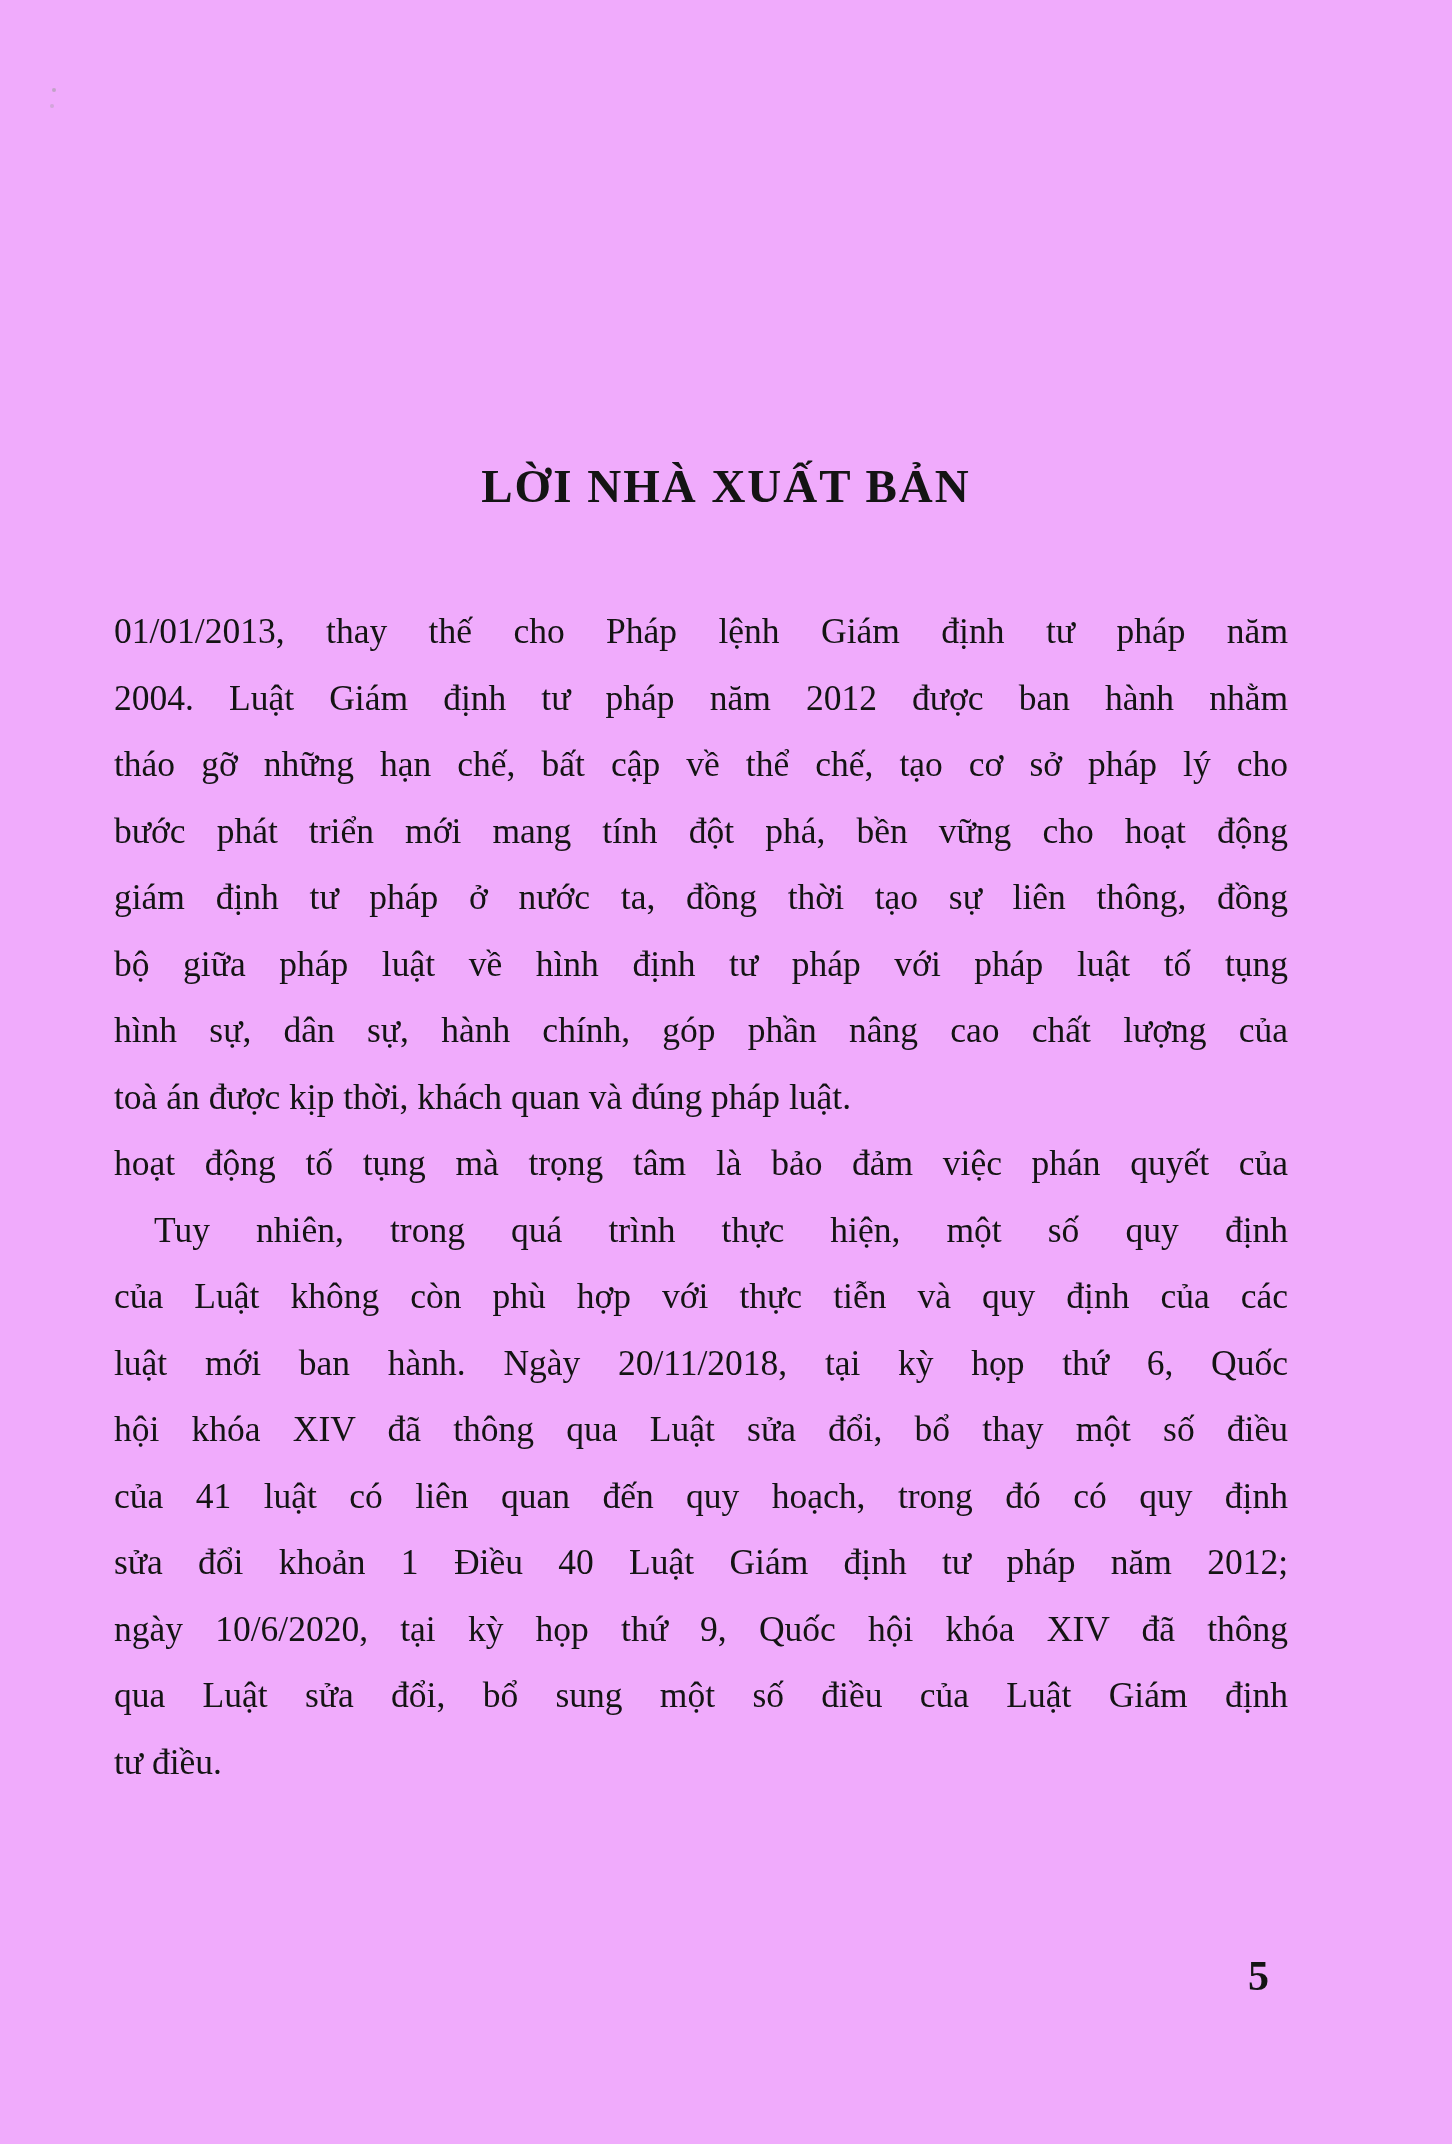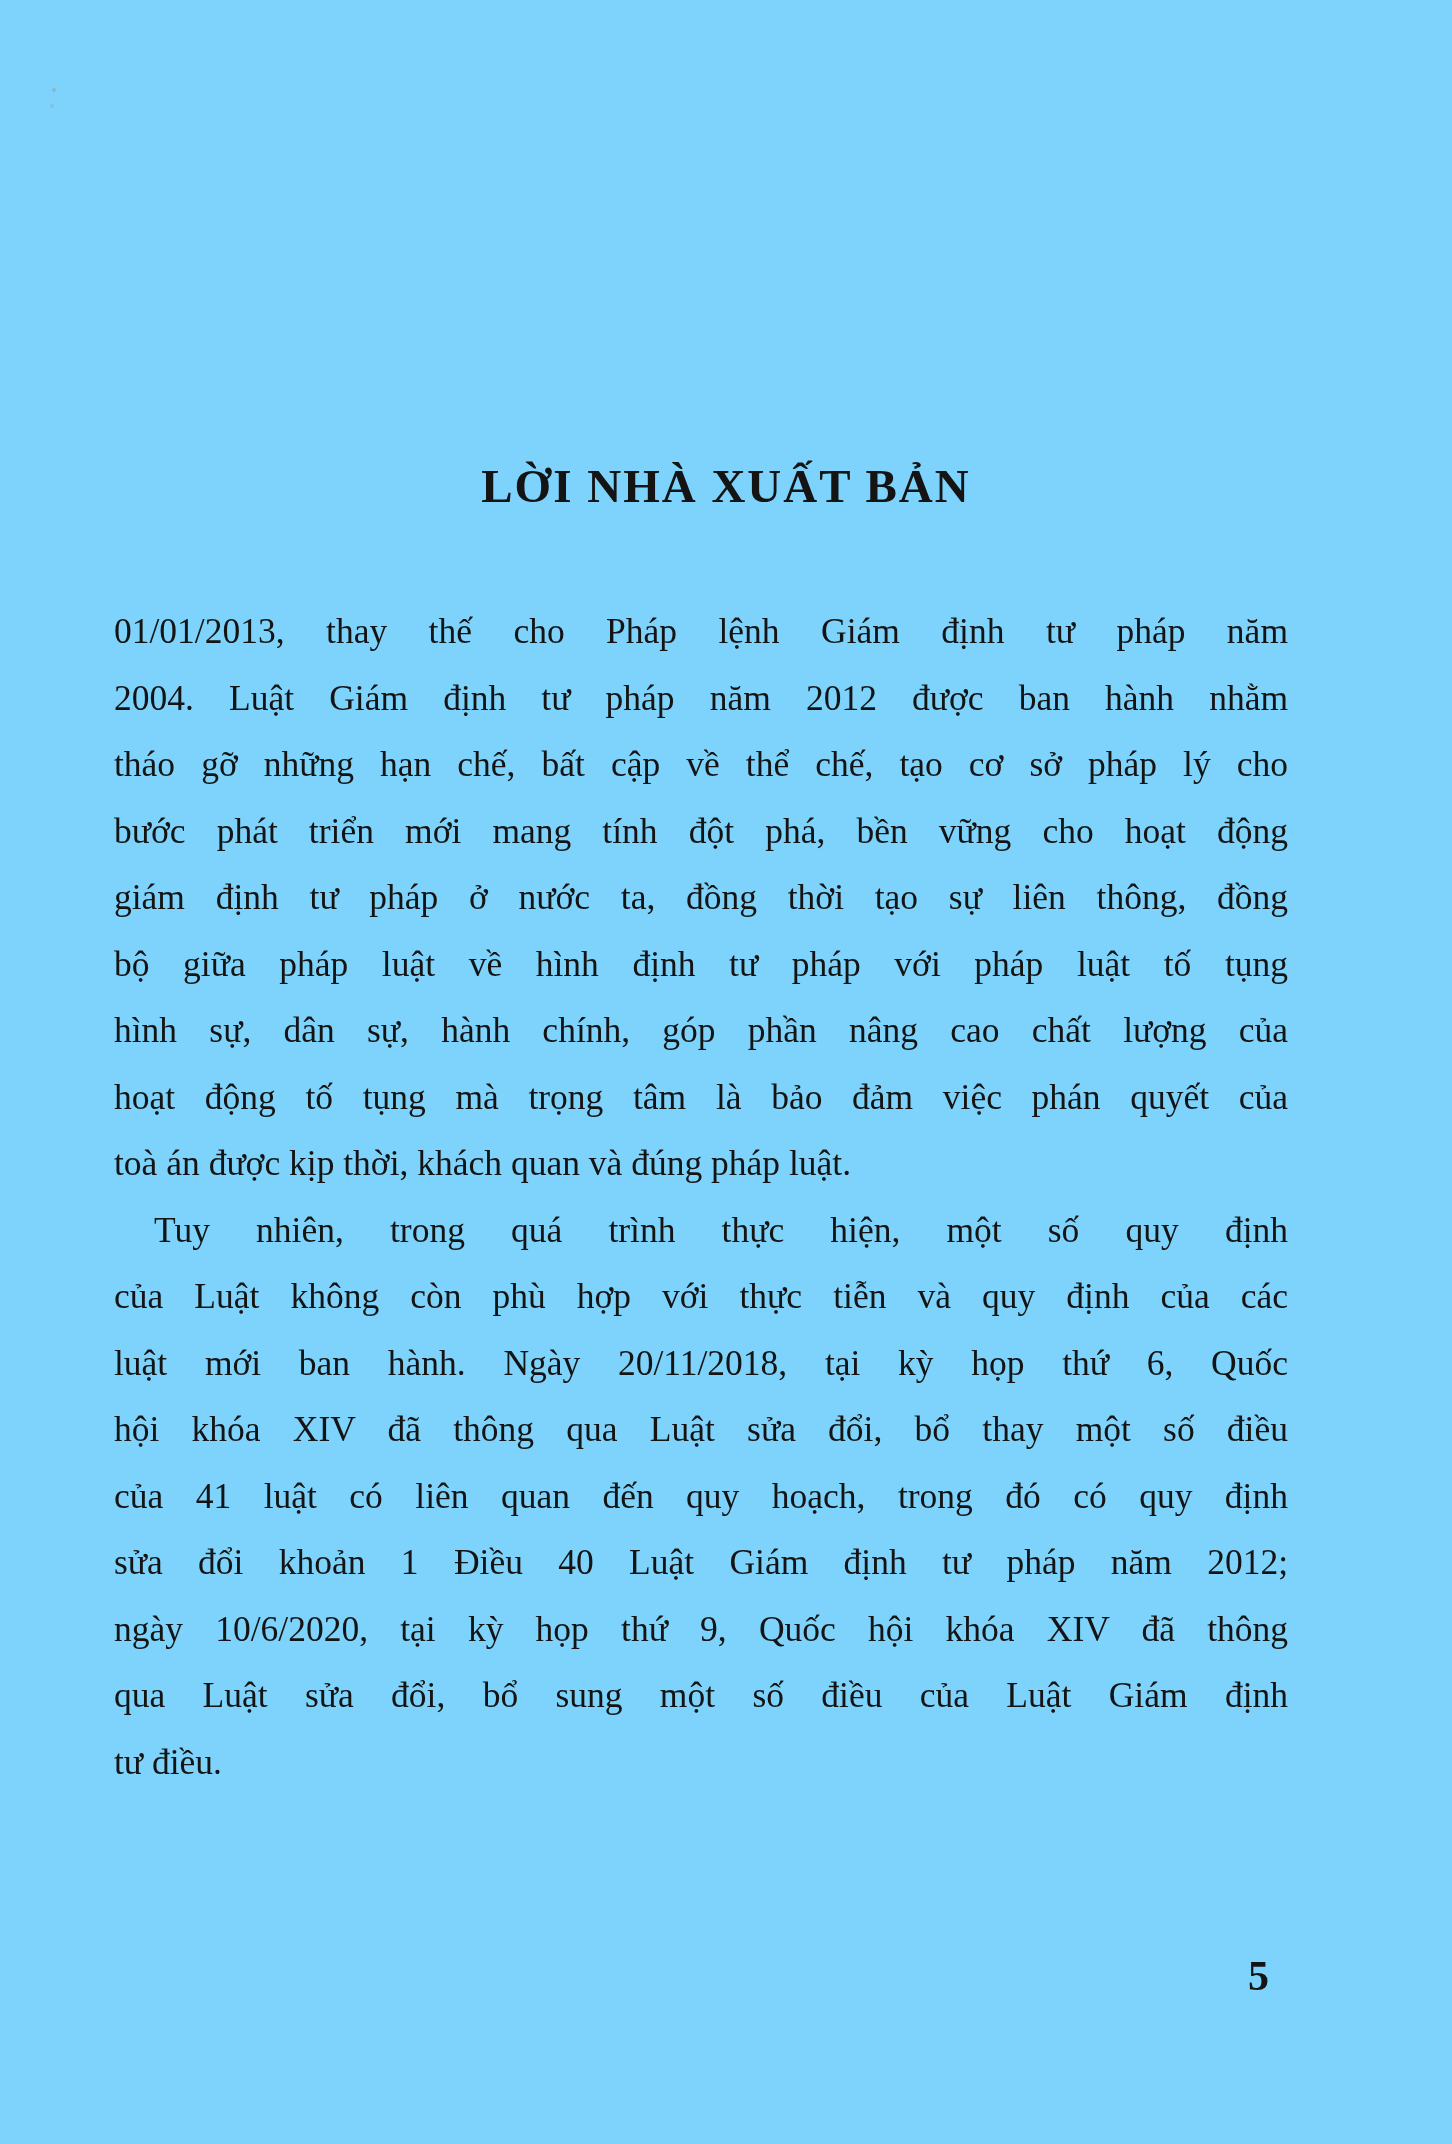--- a/index.html
+++ b/index.html
@@ -5,21 +5,21 @@
   html, body {
     margin: 0;
     padding: 0;
     background: #e8e8e8;
   }
   .page {
     position: relative;
     width: 1452px;
     height: 2144px;
     margin: 0 auto;
-    background: #7dd3fc;
+    background: #f0abfc;
     font-family: "Liberation Serif", serif;
     color: #141414;
     overflow: hidden;
   }
   
   .speckle {
     position: absolute;
     left: 52px;
     top: 88px;
     width: 4px;
@@ -85,22 +85,22 @@
 
   <div class="body-text">
     <p class="para">
       <span class="line">01/01/2013, thay thế cho Pháp lệnh Giám định tư pháp năm</span>
       <span class="line">2004. Luật Giám định tư pháp năm 2012 được ban hành nhằm</span>
       <span class="line">tháo gỡ những hạn chế, bất cập về thể chế, tạo cơ sở pháp lý cho</span>
       <span class="line">bước phát triển mới mang tính đột phá, bền vững cho hoạt động</span>
       <span class="line">giám định tư pháp ở nước ta, đồng thời tạo sự liên thông, đồng</span>
       <span class="line">bộ giữa pháp luật về hình định tư pháp với pháp luật tố tụng</span>
       <span class="line">hình sự, dân sự, hành chính, góp phần nâng cao chất lượng của</span>
+      <span class="line last">toà án được kịp thời, khách quan và đúng pháp luật.</span>
       <span class="line">hoạt động tố tụng mà trọng tâm là bảo đảm việc phán quyết của</span>
-      <span class="line last">toà án được kịp thời, khách quan và đúng pháp luật.</span>
     </p>
     <p class="para">
       <span class="line first">Tuy nhiên, trong quá trình thực hiện, một số quy định</span>
       <span class="line">của Luật không còn phù hợp với thực tiễn và quy định của các</span>
       <span class="line">luật mới ban hành. Ngày 20/11/2018, tại kỳ họp thứ 6, Quốc</span>
       <span class="line">hội khóa XIV đã thông qua Luật sửa đổi, bổ thay một số điều</span>
       <span class="line">của 41 luật có liên quan đến quy hoạch, trong đó có quy định</span>
       <span class="line">sửa đổi khoản 1 Điều 40 Luật Giám định tư pháp năm 2012;</span>
       <span class="line">ngày 10/6/2020, tại kỳ họp thứ 9, Quốc hội khóa XIV đã thông</span>
       <span class="line">qua Luật sửa đổi, bổ sung một số điều của Luật Giám định</span>

